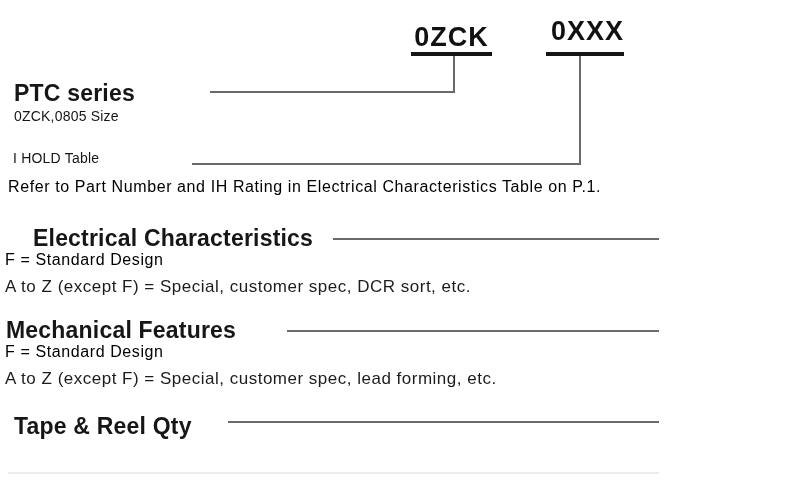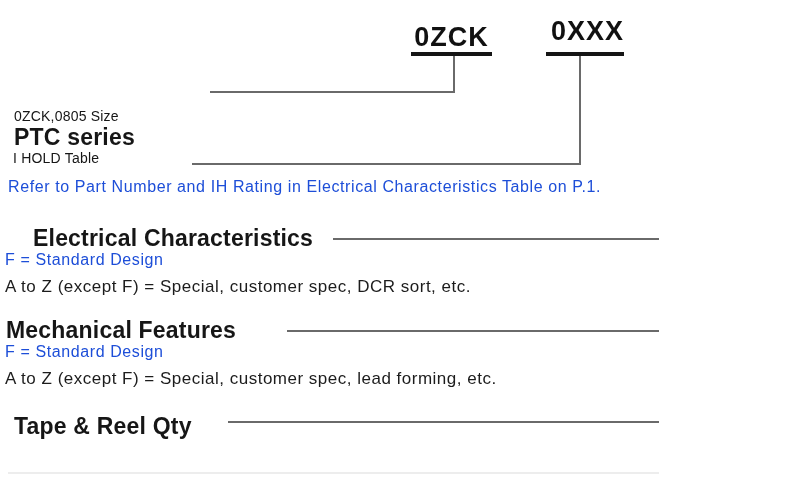--- a/index.html
+++ b/index.html
@@ -15,21 +15,21 @@
   .pn{
     font-size:27px;font-weight:700;letter-spacing:1px;
     text-align:center;color:#111;
   }
   .underline{position:absolute;height:4px;background:#151515;}
   .vline{position:absolute;width:2px;background:#6a6a6a;}
   .hline{position:absolute;height:2px;background:#6a6a6a;}
   .sec-title{font-size:23px;font-weight:700;letter-spacing:0.2px;color:#161616;}
   .sec-sub-bold{font-size:14px;font-weight:400;letter-spacing:0.2px;color:#161616;}
   .body-text{font-size:17px;font-weight:400;letter-spacing:0.5px;color:#1c1c1c;}
-  .body-text-sm{font-size:16px;font-weight:400;letter-spacing:0.6px;color:#1d4ed8;}
+  .body-text-sm{font-size:16px;font-weight:400;letter-spacing:0.6px;color:#000000;}
   .faint-line{position:absolute;height:2px;background:#ededed;}
 </style>
 </head>
 <body>
 
 <div class="canvas">
 
   <div class="abs pn" style="left:411px;top:22px;width:81px;">0ZCK</div>
   <div class="abs pn" style="left:546px;top:16px;width:78px;text-align:right;">0XXX</div>
   <div class="abs pn" style="left:662px;top:22px;width:26px;">X</div>
@@ -45,21 +45,21 @@
   <div class="vline" style="left:673px;top:56px;height:184px;"></div>
   <div class="vline" style="left:716px;top:56px;height:276px;"></div>
   <div class="vline" style="left:766px;top:56px;height:367px;"></div>
 
   <div class="hline" style="left:210px;top:91px;width:245px;"></div>
   <div class="hline" style="left:192px;top:163px;width:389px;"></div>
   <div class="hline" style="left:333px;top:238px;width:342px;"></div>
   <div class="hline" style="left:287px;top:330px;width:431px;"></div>
   <div class="hline" style="left:228px;top:421px;width:540px;"></div>
 
-  <div class="abs sec-title" style="left:14px;top:80px;margin-top:44px;">PTC series</div>
+  <div class="abs sec-title" style="left:14px;top:80px;">PTC series</div>
   <div class="abs sec-sub-bold" style="left:14px;top:108px;">0ZCK,0805 Size</div>
 
   <div class="abs sec-sub-bold" style="left:13px;top:150px;">I HOLD Table</div>
   <div class="abs body-text-sm" style="left:8px;top:178px;">Refer to Part Number and IH Rating in Electrical Characteristics Table on P.1.</div>
 
   <div class="abs sec-title" style="left:6px;top:225px;margin-left:27px;">Electrical Characteristics</div>
   <div class="abs body-text-sm" style="left:5px;top:251px;">F = Standard Design</div>
   <div class="abs sec-title" style="left:6px;top:317px;">Mechanical Features</div>
 
   <div class="abs body-text" style="left:5px;top:277px;">A to Z (except F) = Special, customer spec, DCR sort, etc.</div>

